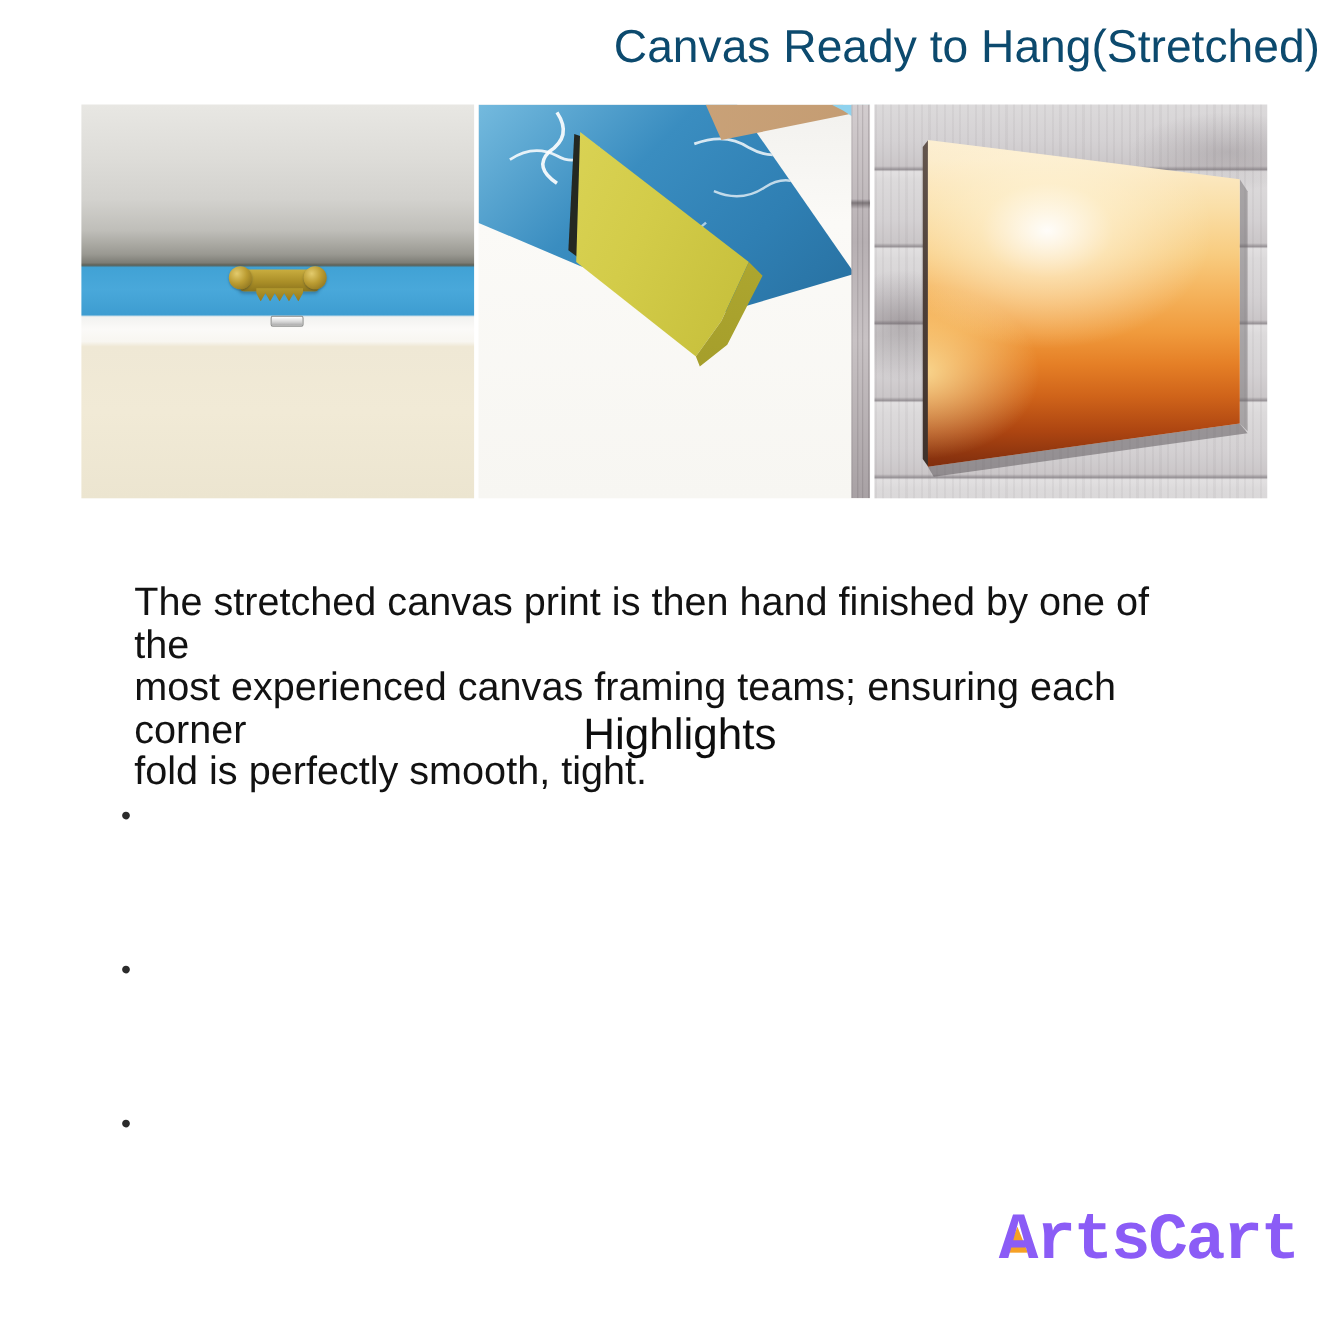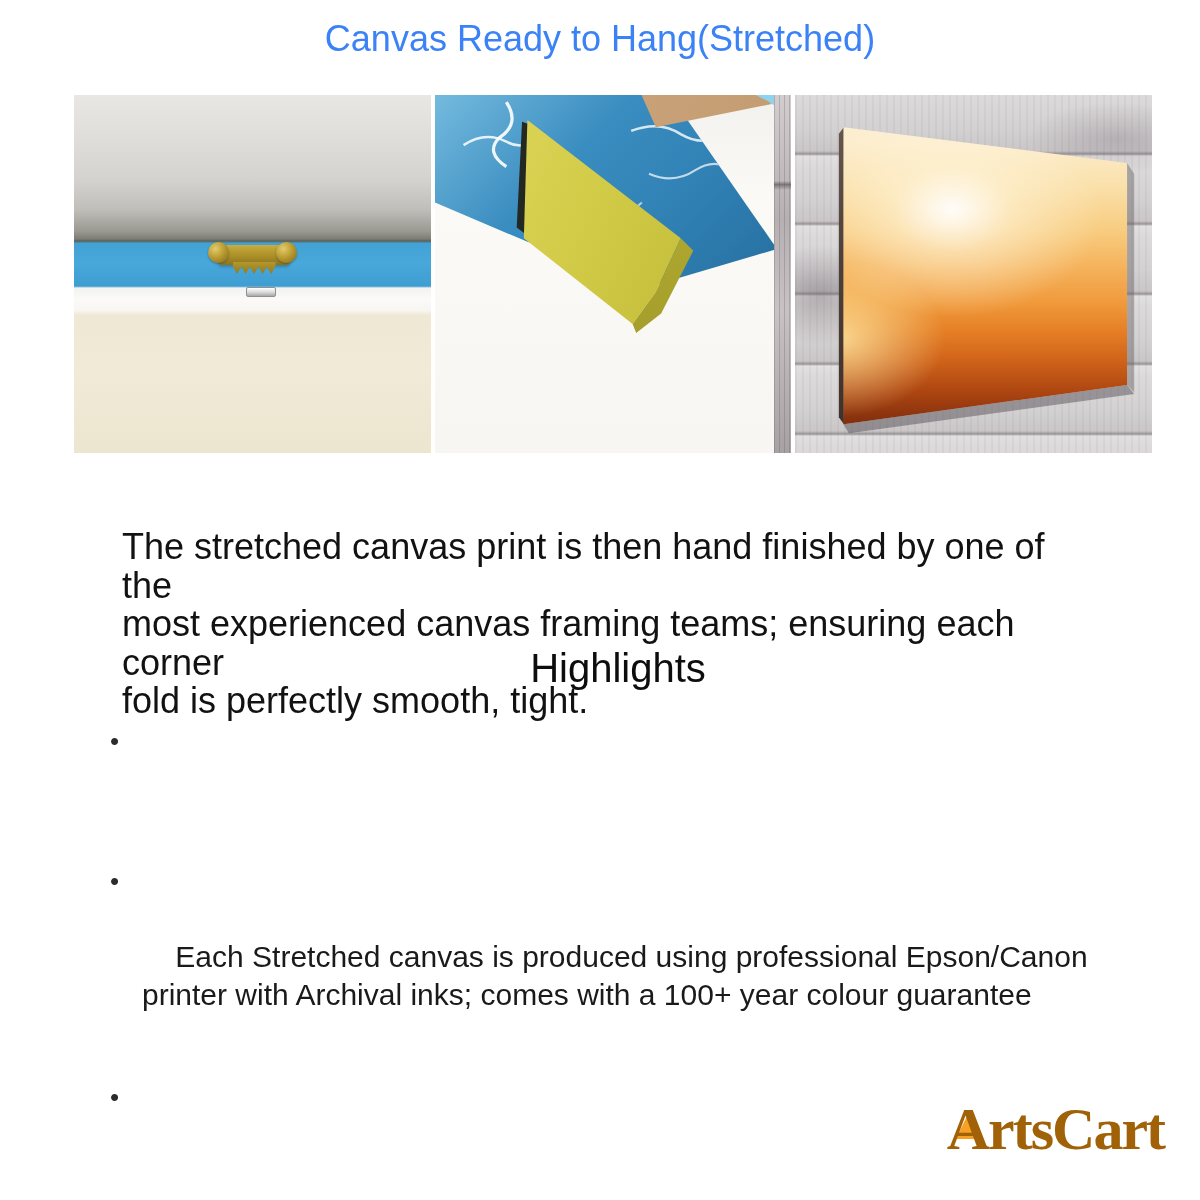--- a/index.html
+++ b/index.html
@@ -9,25 +9,25 @@
     font-family: "Liberation Sans", sans-serif;
     color: #111;
     position: relative;
     overflow: hidden;
   }
 
   
   .page-title {
     position: absolute; top: 18px; left: 0;
     width: 100%;
-    text-align: center;
-    font-size: 36px;
+    text-align: right;
+    font-size: 42px;
     font-weight: 400;
     letter-spacing: 0px;
-    color: #3b82f6;
+    color: #0c4a6e;
     margin: 0;
   }
 
   
   .photo-strip {
     position: absolute; left: 74px; top: 95px;
     width: 1078px; height: 358px;
     display: flex; gap: 4px;
   }
   .photo { flex: 1; position: relative; overflow: hidden; background: #eee; }
@@ -173,25 +173,25 @@
     margin-bottom: 26px;
     white-space: pre-wrap;
   }
   .highlights-list li .bullet-dot {
     position: absolute; left: 2px; top: 0;
     font-size: 26px; color: #2b2b2b;
   }
 
   
   .logo {
-    position: absolute; top: 1096px; right: 36px;
-    font-family: Liberation Serif, serif;
+    position: absolute; top: 1096px; right: 20px;
+    font-family: Liberation Mono, monospace;
     font-size: 60px; font-weight: 700;
     letter-spacing: -2px;
-    color: #a16207;
+    color: #8b5cf6;
     line-height: 1.1;
   }
   .logo-a { position: relative; display: inline-block; }
   .logo-a .tri {
     position: absolute; left: 22%; top: 29%;
     width: 56%; height: 36%;
     background: #F6A125;
     clip-path: polygon(50% 0, 100% 100%, 0 100%);
     z-index: 0;
   }
@@ -244,22 +244,20 @@
 fold is perfectly smooth, tight.</p>
 
 <h2 class="highlights-heading">Highlights</h2>
 
 <ul class="highlights-list">
   <li>
     <span class="bullet-dot">•</span>
   </li>
   <li>
     <span class="bullet-dot">•</span>
-    <span>Each Stretched canvas is produced using professional Epson/Canon
-printer with Archival inks; comes with a 100+ year colour guarantee</span>
   </li>
   <li>
     <span class="bullet-dot">•</span>
     
   </li>
 
 </ul>
 
 <div class="logo">
   <span class="logo-a"><span class="tri"></span><span class="ch">A</span></span><span>rtsCart</span>

